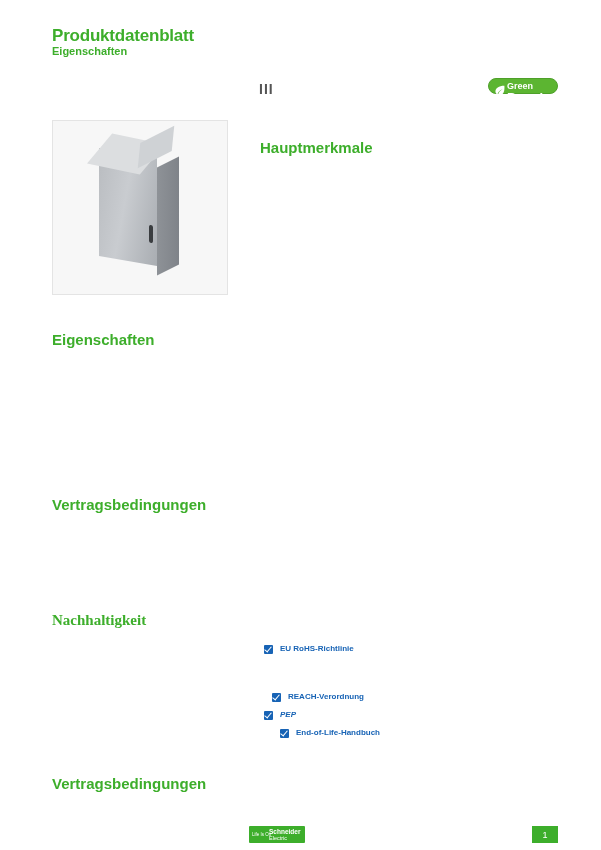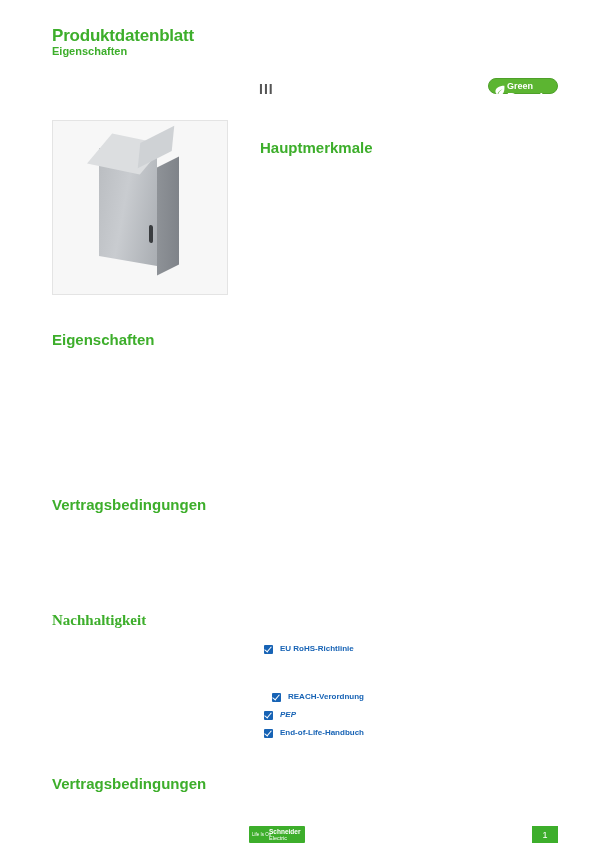--- a/index.html
+++ b/index.html
@@ -194,21 +194,21 @@
   }
   .check-label {
     font-size: 8px;
     font-weight: bold;
     color: #1763b5;
     line-height: 10px;
   }
   .cr-1 { left: 264px; top: 644px; }
   .cr-2 { left: 264px; top: 692px; margin-left: 8px; }
   .cr-3 { left: 264px; top: 710px; font-style: italic; }
-  .cr-4 { left: 264px; top: 728px; }
+  .cr-4 { left: 280px; top: 728px; }
 
   
   .footer-logo {
     position: absolute;
     left: 249px;
     top: 826px;
     width: 56px;
     height: 17px;
     background: #3dae2b;
     border-radius: 1px;

